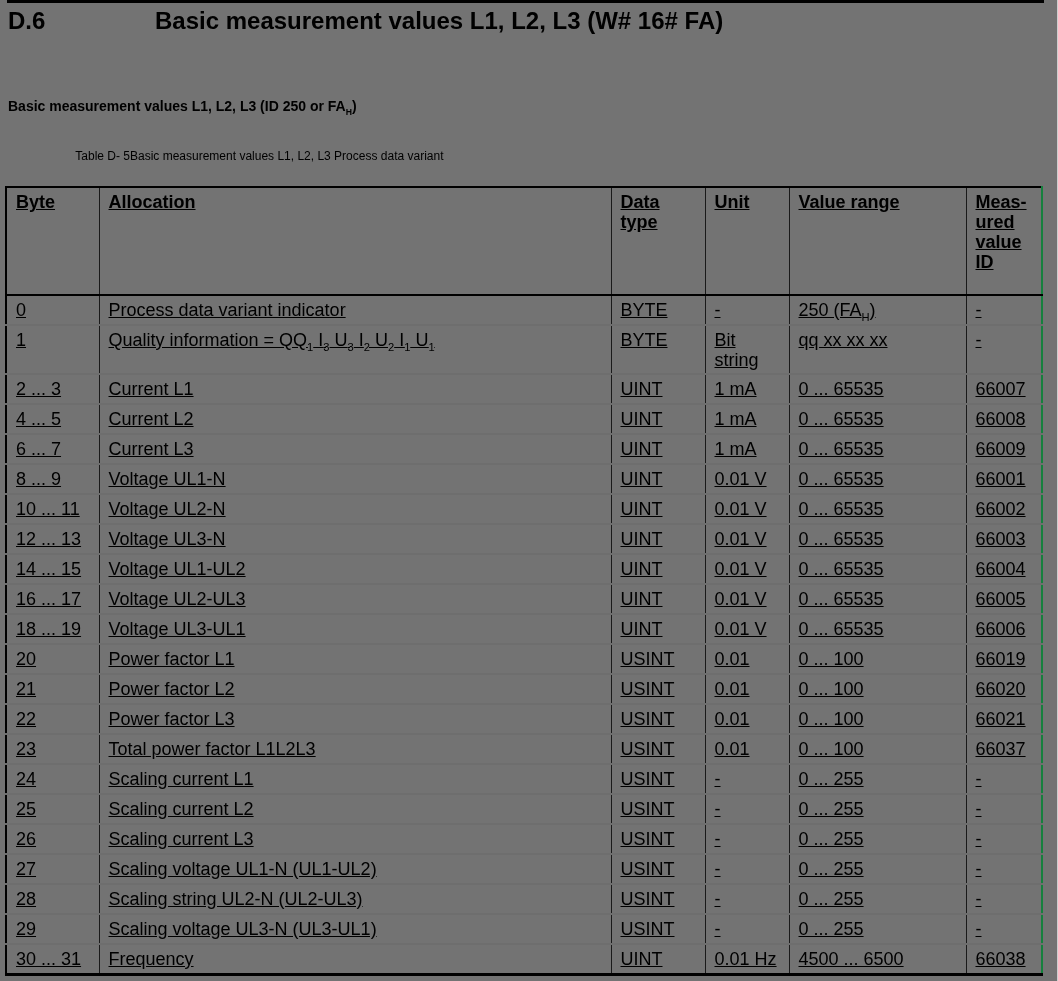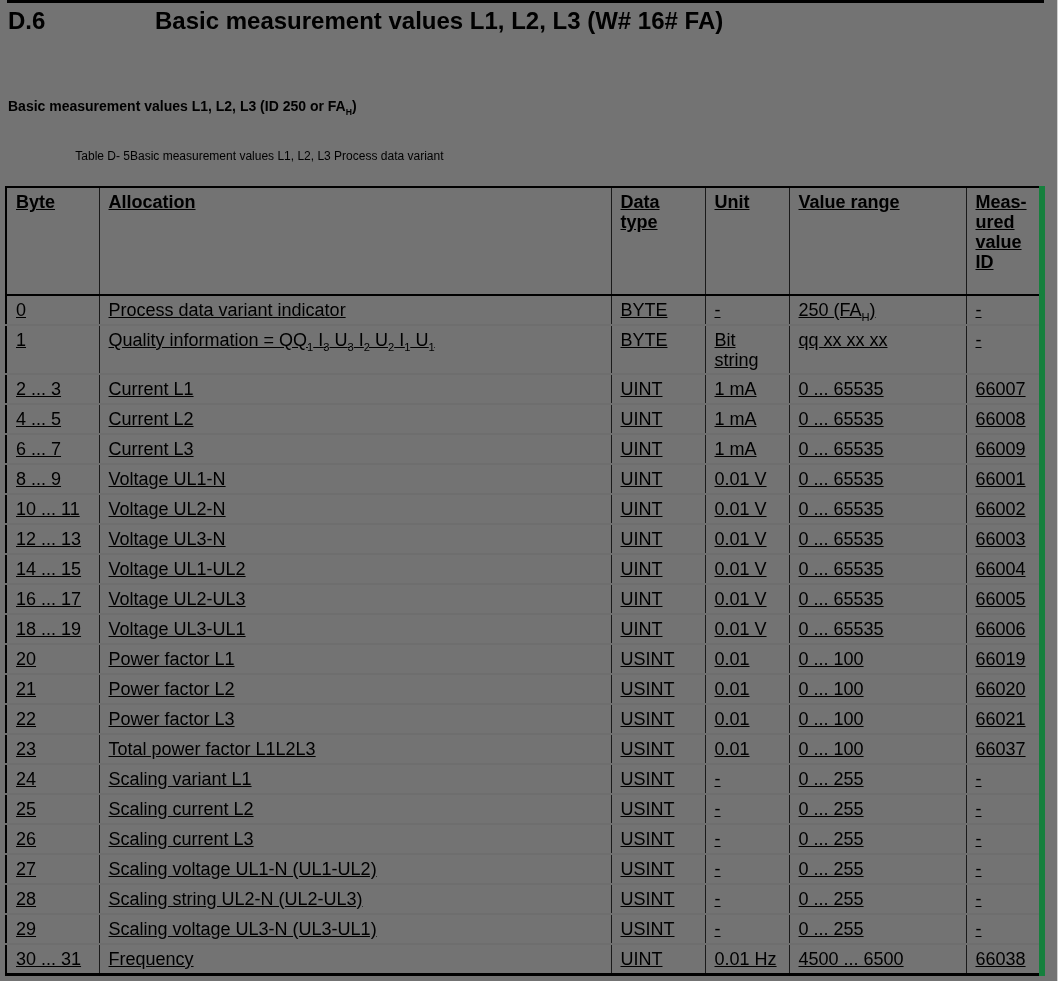--- a/index.html
+++ b/index.html
@@ -71,21 +71,21 @@
   }
   table.data thead th {
     font-weight: bold;
     height: 108px;
     border-top: 2px solid #000;
     border-bottom: 2px solid #000;
   }
   table.data td { height: 30px; }
   table.data tr:last-child td { border-bottom: 3px solid #000; }
   table.data th:first-child, table.data td:first-child { border-left: 2px solid #000; }
-  table.data th:last-child,  table.data td:last-child  { border-right: 6px solid #15803d; }
+  table.data th:last-child,  table.data td:last-child  { border-right: 2px solid #15803d; }
   sub { font-size: 0.62em; line-height: 0; }
 </style>
 </head>
 <body>
 
 <div class="page">
 
   <div class="top-rule"></div>
 
   <div class="heading">
@@ -233,21 +233,21 @@
         <tr>
           <td>23</td>
           <td>Total power factor L1L2L3</td>
           <td>USINT</td>
           <td>0.01</td>
           <td>0 ... 100</td>
           <td>66037</td>
         </tr>
         <tr>
           <td>24</td>
-          <td>Scaling variant L1</td>
+          <td>Scaling current L1</td>
           <td>USINT</td>
           <td>-</td>
           <td>0 ... 255</td>
           <td>-</td>
         </tr>
         <tr>
           <td>25</td>
           <td>Scaling current L2</td>
           <td>USINT</td>
           <td>-</td>

